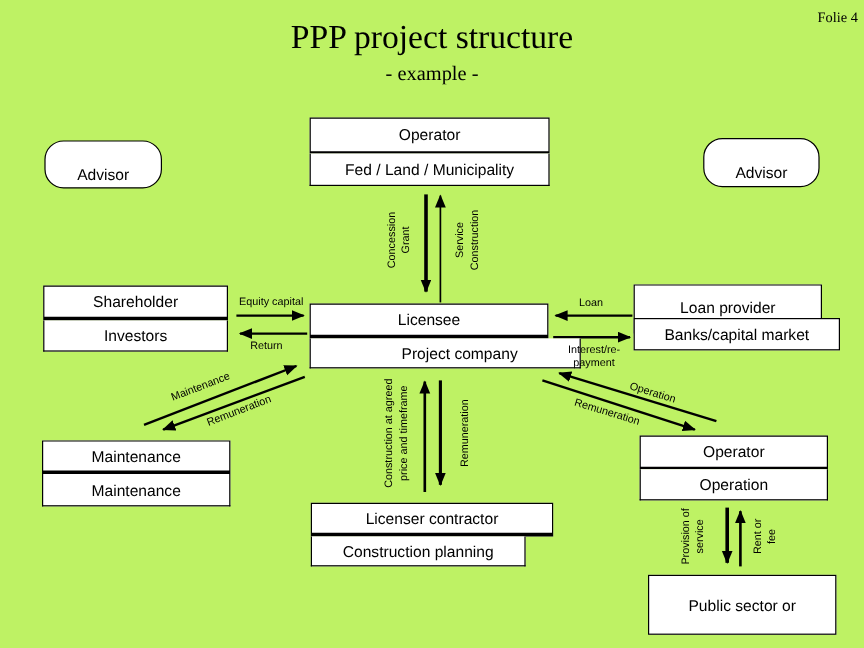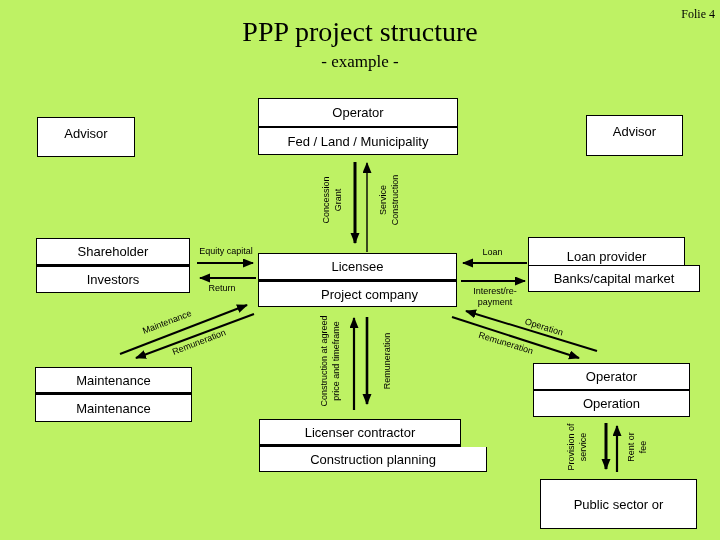--- a/index.html
+++ b/index.html
@@ -7,21 +7,21 @@
          font-family:"Liberation Sans",sans-serif;color:#000;}
   .serif{font-family:"Liberation Serif",serif;}
   .page-label{position:absolute;top:7px;left:640px;width:75px;text-align:right;font-size:12px;}
   .title{position:absolute;top:16px;left:0;width:720px;text-align:center;font-size:28px;}
   .subtitle{position:absolute;top:52px;left:0;width:720px;text-align:center;font-size:17px;font-weight:500;}
   .box{position:absolute;box-sizing:border-box;border:1px solid #000;background:#fff;
        display:flex;align-items:center;justify-content:center;font-size:13px;text-align:center;}
   .box.divider-thick{border-bottom-width:3px;}
   .box.divider-thin{border-bottom-width:2px;}
   .box.no-top{border-top:none;}
-  .box.pad-top{align-items:flex-start;padding-top:8px;}
+  .box.pad-top{align-items:flex-start;padding-top:20px;border-radius:16px;}
   .lab{position:absolute;font-size:9px;line-height:12px;text-align:center;white-space:nowrap;}
   .lab .ln{display:block;}
   .rot-ccw{transform:rotate(-90deg);}
   .tilt-l{transform:rotate(-21deg);}
   .tilt-r{transform:rotate(17deg);}
   .two-ln{line-height:11px;}
   svg.arrows{position:absolute;left:0;top:0;}
 </style>
 </head>
 <body>
@@ -57,33 +57,33 @@
   <div class="box pad-top" style="left:37px;top:117px;width:98px;height:40px;">Advisor</div>
   <div class="box pad-top" style="left:586px;top:115px;width:97px;height:41px;">Advisor</div>
 
   <div class="box divider-thin" style="left:258px;top:98px;width:200px;height:30px;">Operator</div>
   <div class="box no-top" style="left:258px;top:128px;width:200px;height:27px;">Fed / Land / Municipality</div>
 
   <div class="box divider-thick" style="left:36px;top:238px;width:154px;height:29px;">Shareholder</div>
   <div class="box divider-thick" style="left:258px;top:253px;width:199px;height:29px;">Licensee</div>
 
   <div class="box no-top" style="left:36px;top:267px;width:154px;height:26px;">Investors</div>
-  <div class="box no-top" style="left:258px;top:282px;width:199px;height:25px;padding-left:24px;">Project company</div>
+  <div class="box no-top" style="left:258px;top:282px;width:226px;height:25px;padding-left:24px;">Project company</div>
 
   <div class="box divider-thick" style="left:528px;top:237px;width:157px;height:41px;">Loan provider</div>
   <div class="box" style="left:528px;top:265px;width:172px;height:27px;">Banks/capital market</div>
 
   <div class="box divider-thick" style="left:35px;top:367px;width:157px;height:28px;">Maintenance</div>
   <div class="box no-top" style="left:35px;top:395px;width:157px;height:27px;">Maintenance</div>
 
   <div class="box divider-thin" style="left:533px;top:363px;width:157px;height:28px;">Operator</div>
   <div class="box no-top" style="left:533px;top:391px;width:157px;height:26px;">Operation</div>
 
   <div class="box divider-thick" style="left:259px;top:419px;width:202px;height:28px;">Licenser contractor</div>
-  <div class="box no-top" style="left:259px;top:447px;width:228px;height:25px;">Construction planning</div>
+  <div class="box no-top" style="left:259px;top:447px;width:179px;height:25px;">Construction planning</div>
 
   <div class="box" style="left:540px;top:479px;width:157px;height:50px;line-height:17px;flex-direction:row;">
     <span class="ln">Public sector or</span>
   </div>
 
   <div class="lab rot-ccw" style="left:291px;top:188px;width:82px;height:24px;">
     <span class="ln">Concession</span>
     <span class="ln">Grant</span>
   </div>
   <div class="lab rot-ccw" style="left:348px;top:188px;width:82px;height:24px;">

